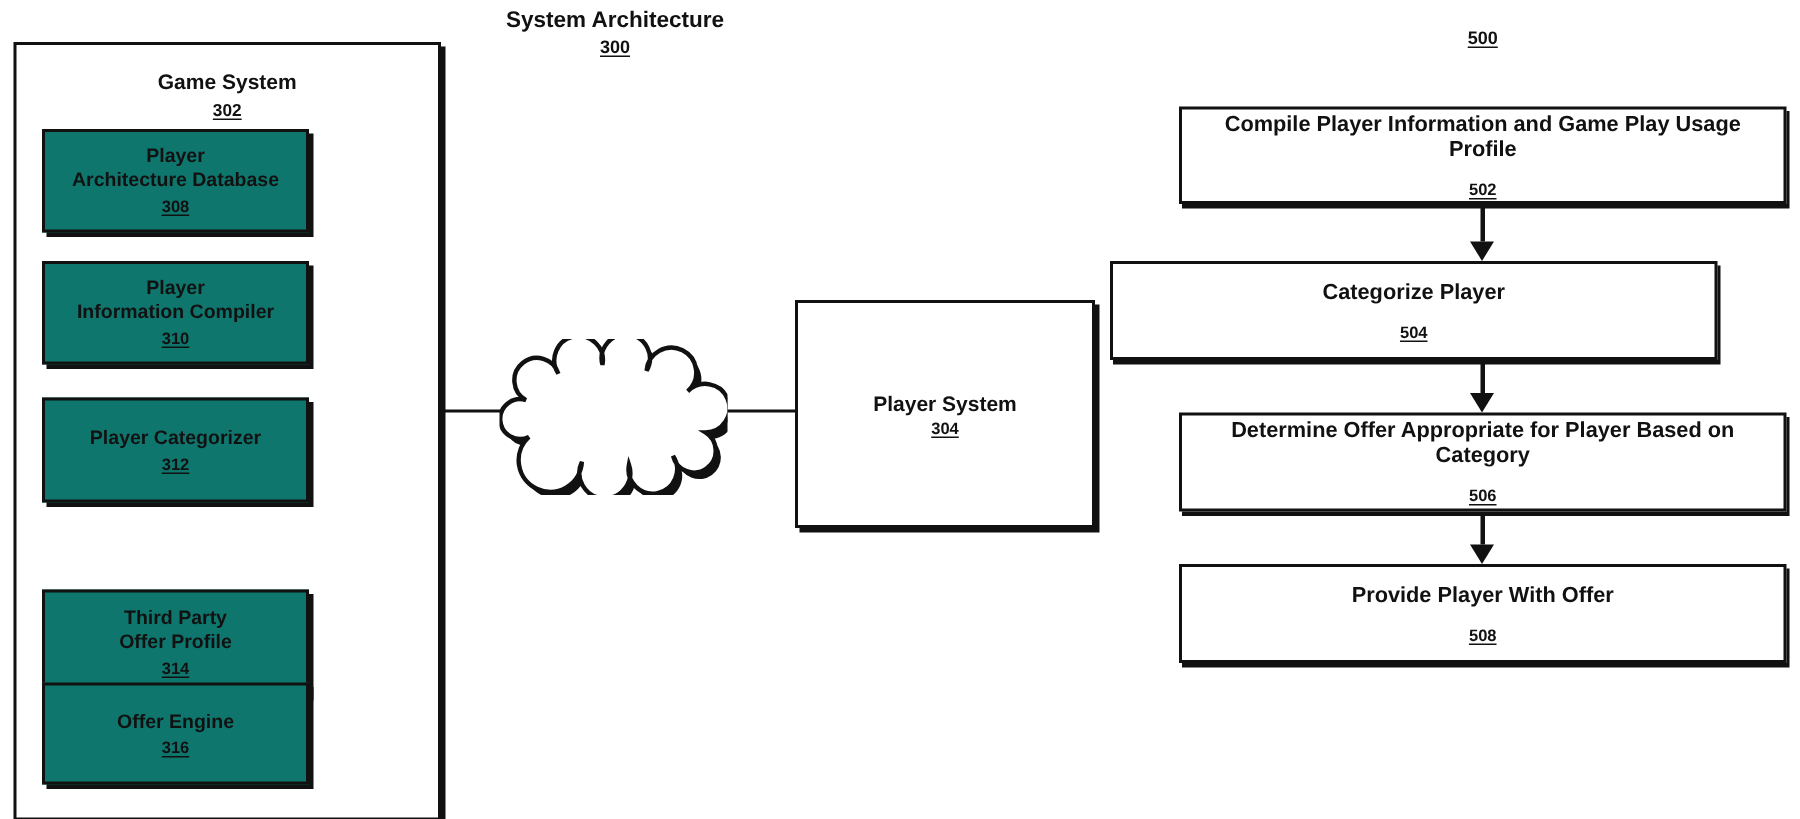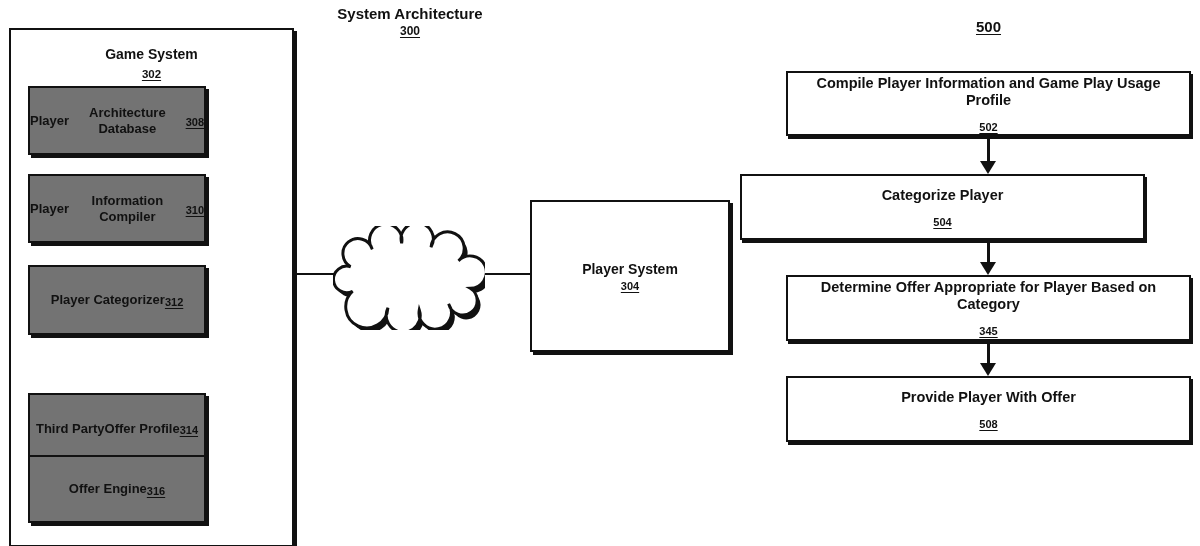--- a/index.html
+++ b/index.html
@@ -27,25 +27,25 @@
     box-shadow: 3px 3px 0 #111111;
     box-sizing: border-box;
     z-index: 2;
   }
   .gs-header { text-align: center; padding-top: 16px; font-size: 14px; line-height: 16px; }
   .gs-ref { text-align: center; font-size: 11.5px; text-decoration: underline; text-underline-offset: 2px; margin-top: 6px; }
 
   
   .module-box {
     border: 2px solid #111111;
-    background: #737373;
+    background: #0f766e;
     box-shadow: 3px 3px 0 #111111;
     box-sizing: border-box;
     display: flex;
-    flex-direction: row;
+    flex-direction: column;
     align-items: center;
     justify-content: center;
     z-index: 3;
   }
   .module-line { font-size: 13px; line-height: 16px; display: block; text-align: center; }
   .module-ref { font-size: 11px; line-height: 13px; margin-top: 4px; text-decoration: underline; text-underline-offset: 2px; }
 
   
   .hline { background: #111111; height: 2px; z-index: 1; }
   .vline { background: #111111; width: 2px; z-index: 1; }
@@ -68,21 +68,21 @@
   
   .cloud-svg { z-index: 2; }
   .cloud-label-wrap {
     z-index: 3;
     display: flex; flex-direction: column; align-items: center; justify-content: center;
   }
   .cloud-label { font-size: 14px; line-height: 16px; }
   .cloud-ref { font-size: 11px; margin-top: 2px; text-decoration: underline; text-underline-offset: 2px; }
 
   
-  .flow-ref-top { font-size: 15px; text-decoration: underline; text-underline-offset: 2px; text-align: center; }
+  .flow-ref-top { font-size: 12px; text-decoration: underline; text-underline-offset: 2px; text-align: center; }
   .step-box {
     border: 2px solid #111111;
     background: #ffffff;
     box-shadow: 2px 3px 0 #111111;
     box-sizing: border-box;
     display: flex;
     flex-direction: column;
     align-items: center;
     justify-content: center;
     z-index: 2;
@@ -179,21 +179,21 @@
     <span class="step-ref">504</span>
   </div>
 
   <div class="abs flow-arrow" style="left:980px; top:242px; height:33px;">
     <span class="shaft" style="height:20px;"></span>
     <span class="head" style="top:20px;"></span>
   </div>
 
   <div class="abs step-box" style="left:786px; top:275px; width:405px; height:66px;">
     <span class="step-label">Determine Offer Appropriate for Player Based on Category</span>
-    <span class="step-ref">345</span>
+    <span class="step-ref">506</span>
   </div>
 
   <div class="abs flow-arrow" style="left:980px; top:343px; height:33px;">
     <span class="shaft" style="height:20px;"></span>
     <span class="head" style="top:20px;"></span>
   </div>
 
   <div class="abs step-box" style="left:786px; top:376px; width:405px; height:66px;">
     <span class="step-label">Provide Player With Offer</span>
     <span class="step-ref">508</span>

